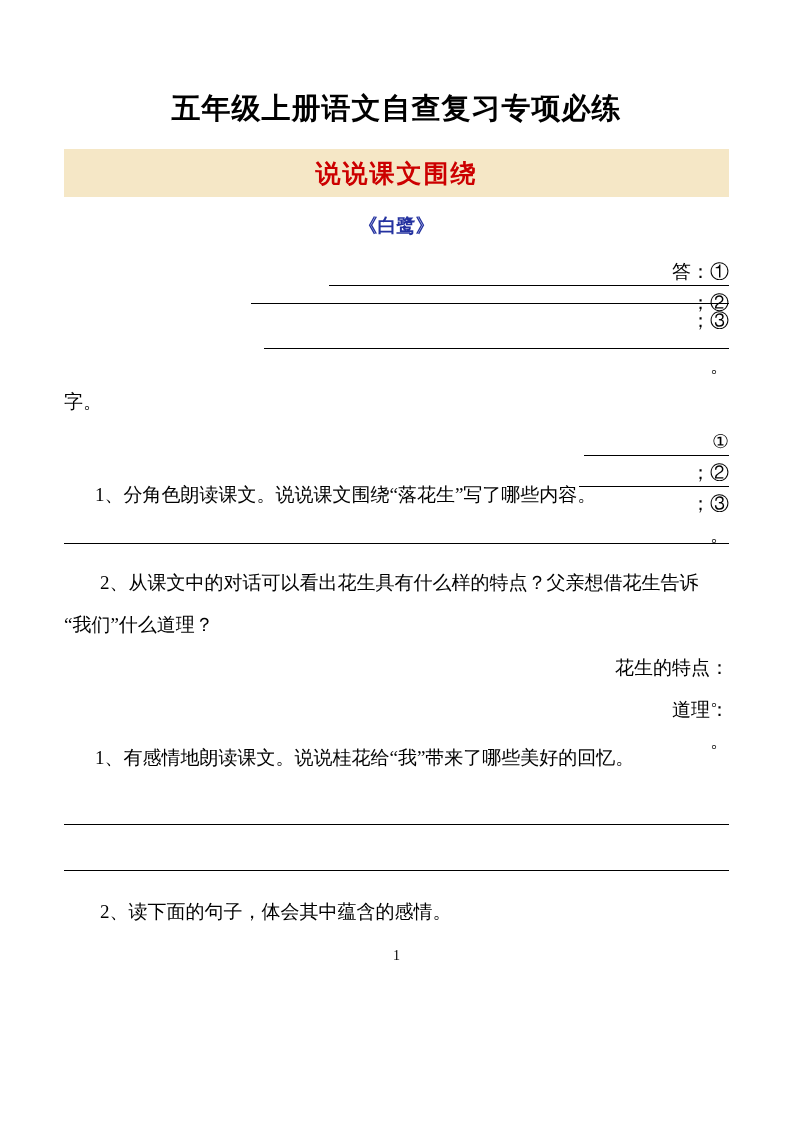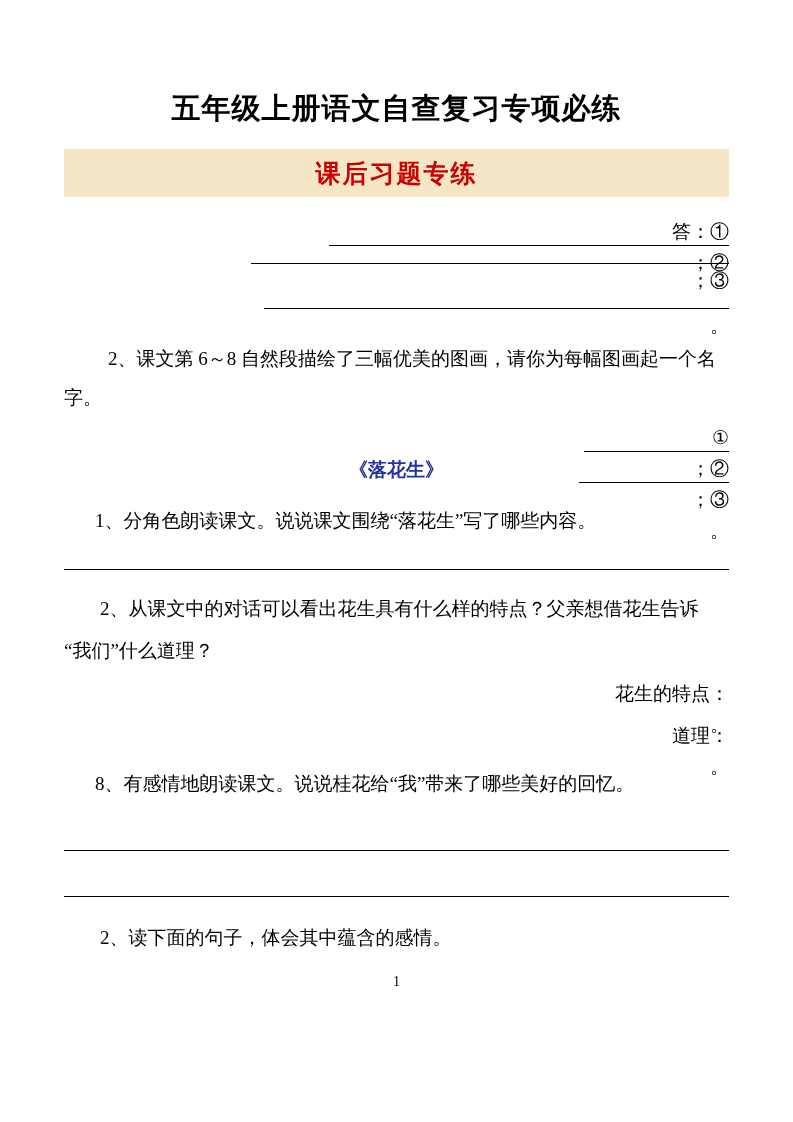--- a/index.html
+++ b/index.html
@@ -44,57 +44,56 @@
   }
 </style>
 </head>
 <body>
 
 <div class="page">
   <div class="content">
     <h1 class="doc-title">五年级上册语文自查复习专项必练</h1>
 
     <div class="banner">
-      <span class="banner-text">课后习题专练</span>
+      <span class="banner-text">说说课文围绕</span>
     </div>
 
+    <div class="section-heading" style="margin-top:18px;">《白鹭》</div>
 
 
     <div class="fill-line" style="margin-top:21px;">
       <span class="txt">答：①</span>
       <span class="blank" style="width:400px;"></span>
       <span class="txt">；②</span>
       <span class="blank grow"></span>
     </div>
 
     <div class="fill-line" style="margin-top:18px;">
       <span class="blank" style="width:478px;"></span>
       <span class="txt">；③</span>
       <span class="blank grow"></span>
     </div>
 
     <div class="fill-line" style="margin-top:18px;">
       <span class="blank" style="width:465px;"></span>
       <span class="txt">。</span>
     </div>
 
-    <div class="line" style="margin-top:11px;padding-left:44px;">2、课文第 6～8 自然段描绘了三幅优美的图画，请你为每幅图画起一个名</div>
     <div class="line" style="margin-top:14px;">字。</div>
 
     <div class="fill-line" style="margin-top:14px;padding-left:36px;">
       <span class="txt">①</span>
       <span class="blank" style="width:145px;"></span>
       <span class="txt">；②</span>
       <span class="blank" style="width:150px;"></span>
       <span class="txt">；③</span>
       <span class="blank grow"></span>
       <span class="txt">。</span>
     </div>
 
-    <div class="section-heading" style="margin-top:8px;">《落花生》</div>
 
     <div class="line" style="margin-top:27px;padding-left:31px;">1、分角色朗读课文。说说课文围绕“落花生”写了哪些内容。</div>
 
     <div class="rule" style="margin-top:36px;"></div>
 
     <div class="line" style="margin-top:26px;padding-left:36px;">2、从课文中的对话可以看出花生具有什么样的特点？父亲想借花生告诉</div>
     <div class="line" style="margin-top:17px;">“我们”什么道理？</div>
 
     <div class="fill-line" style="margin-top:17px;padding-left:36px;">
       <span class="txt">花生的特点：</span>
@@ -102,21 +101,21 @@
       <span class="txt">。</span>
     </div>
 
     <div class="fill-line" style="margin-top:15px;padding-left:36px;">
       <span class="txt">道理：</span>
       <span class="blank grow"></span>
       <span class="txt">。</span>
     </div>
 
 
-    <div class="line" style="margin-top:22px;padding-left:31px;">8、有感情地朗读课文。说说桂花给“我”带来了哪些美好的回忆。</div>
+    <div class="line" style="margin-top:22px;padding-left:31px;">1、有感情地朗读课文。说说桂花给“我”带来了哪些美好的回忆。</div>
 
     <div class="rule" style="margin-top:54px;"></div>
     <div class="rule" style="margin-top:45px;"></div>
 
     <div class="line" style="margin-top:28px;padding-left:36px;">2、读下面的句子，体会其中蕴含的感情。</div>
 
     <div class="page-number">1</div>
   </div>
 </div>
 

